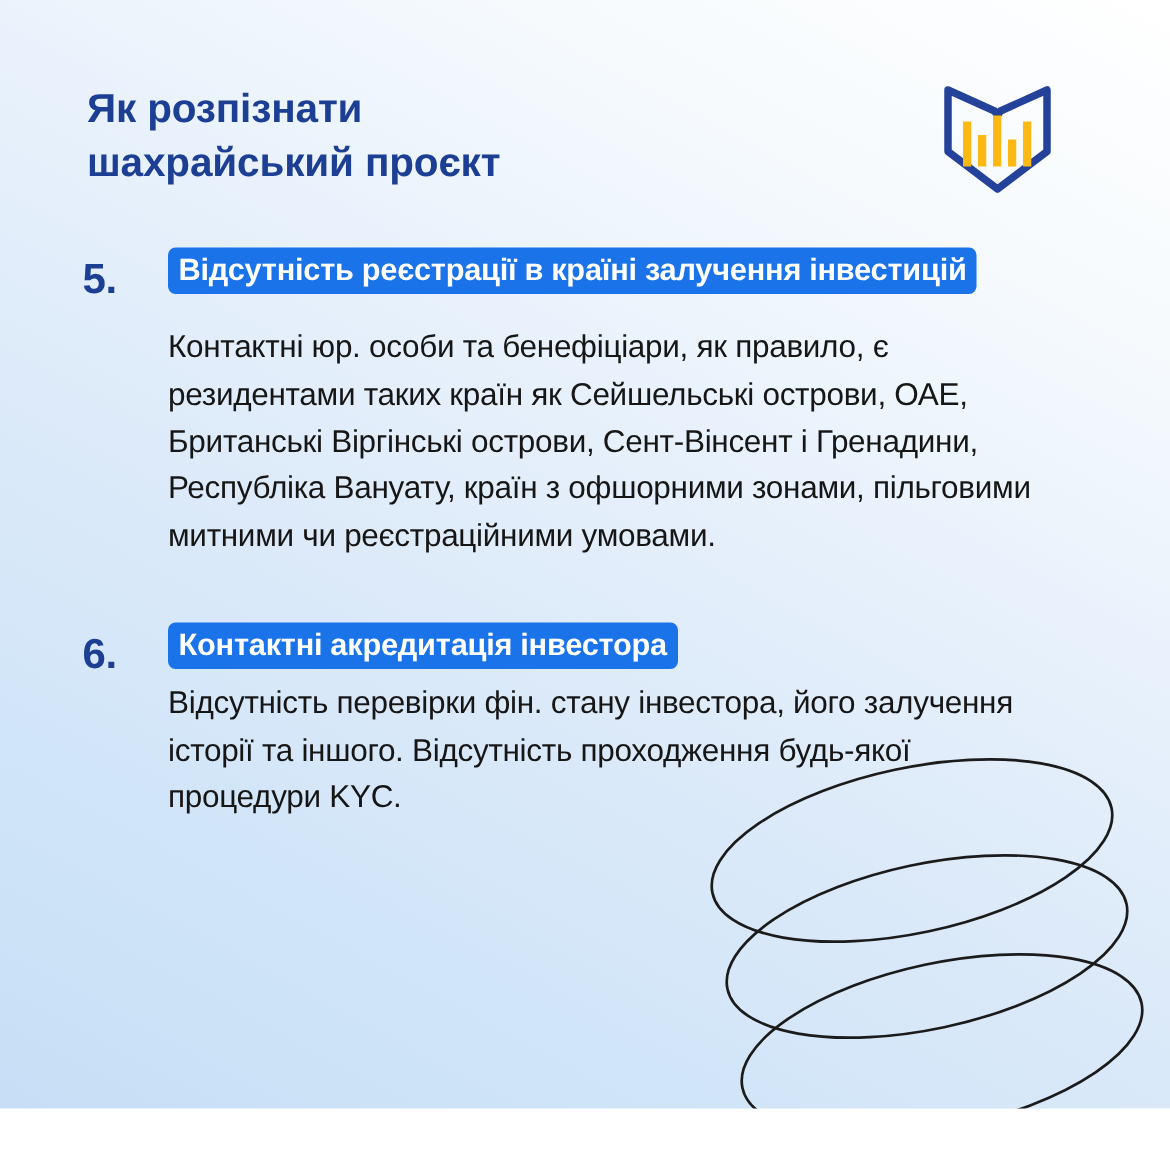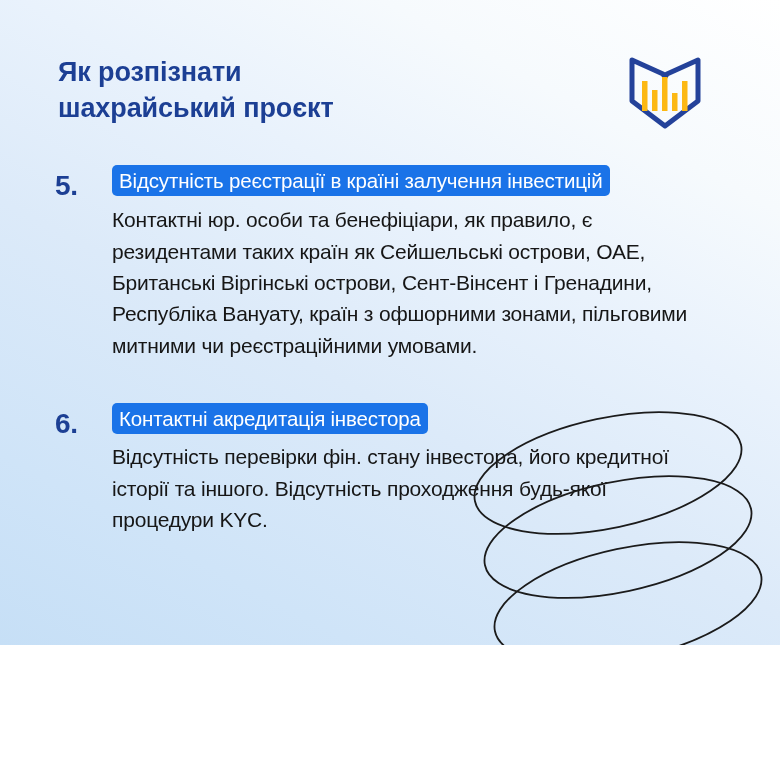--- a/index.html
+++ b/index.html
@@ -10,21 +10,21 @@
   body {
     width: 780px;
     height: 781px;
     font-family: "Liberation Sans", "DejaVu Sans", sans-serif;
     overflow: hidden;
   }
 
   #slide {
     position: relative;
     width: 780px;
-    height: 645px;
+    height: 739px;
     overflow: hidden;
     background: linear-gradient(28deg,
         #c6dff6 0%,
         #cfe4f8 18%,
         #dceaf9 42%,
         #e9f2fc 62%,
         #f6fafd 80%,
         #ffffff 100%);
   }
 
@@ -100,21 +100,21 @@
     font-size: 28px;
     font-weight: bold;
     line-height: 1;
     letter-spacing: -0.3px;
   }
 
   .item-heading {
     margin: 0 0 4px 0;
     padding-left: 57px;
     font-size: 20.5px;
-    font-weight: normal;
+    font-weight: bold;
     line-height: 1.62;
     letter-spacing: -0.15px;
     word-spacing: -0.2px;
   }
   .item-heading .hl {
     background: #1a73e8;
     color: #ffffff;
     border-radius: 5px;
     padding: 3.5px 7px 4.5px 7px;
     box-decoration-break: clone;
@@ -124,21 +124,21 @@
   .item-body {
     margin: 0;
     padding-left: 57px;
     padding-right: 80px;
     color: #161616;
     font-size: 21px;
     font-weight: normal;
     line-height: 1.495;
     letter-spacing: -0.2px;
   }
-  .item-5 .item-body { margin-top: 8px; }
+  .item-5 .item-body { margin-top: 20px; }
   .item-6 .item-body { margin-top: 7px; }
 </style>
 </head>
 <body>
 
 <div id="slide">
 
   <div id="header">
 
     <div id="page-title">Як розпізнати
@@ -168,21 +168,21 @@
         <span class="hl">Відсутність реєстрації в країні залучення інвестицій</span>
       </div>
       <p class="item-body">Контактні юр. особи та бенефіціари, як правило, є резидентами таких країн як Сейшельські острови, ОАЕ, Британські Віргінські острови, Сент-Вінсент і Гренадини, Республіка Вануату, країн з офшорними зонами, пільговими митними чи реєстраційними умовами.</p>
     </div>
 
     <div class="item item-6">
       <div class="item-number">6.</div>
       <div class="item-heading">
         <span class="hl">Контактні акредитація інвестора</span>
       </div>
-      <p class="item-body">Відсутність перевірки фін. стану інвестора, його кредитної історії та іншого. Відсутність проходження будь-якої процедури KYC.</p>
+      <p class="item-body">Відсутність перевірки фін. стану інвестора, його залучення історії та іншого. Відсутність проходження будь-якої процедури KYC.</p>
     </div>
 
   </div>
 
   <div id="decor">
     <svg viewBox="0 0 340 230" xmlns="http://www.w3.org/2000/svg">
       <g fill="none" stroke="#1b1b1b" stroke-width="1.8">
         <ellipse cx="168" cy="58" rx="136" ry="55" transform="rotate(-12 168 58)"></ellipse>
         <ellipse cx="178" cy="122" rx="136" ry="55" transform="rotate(-12 178 122)"></ellipse>
         <ellipse cx="188" cy="188" rx="136" ry="55" transform="rotate(-12 188 188)"></ellipse>

